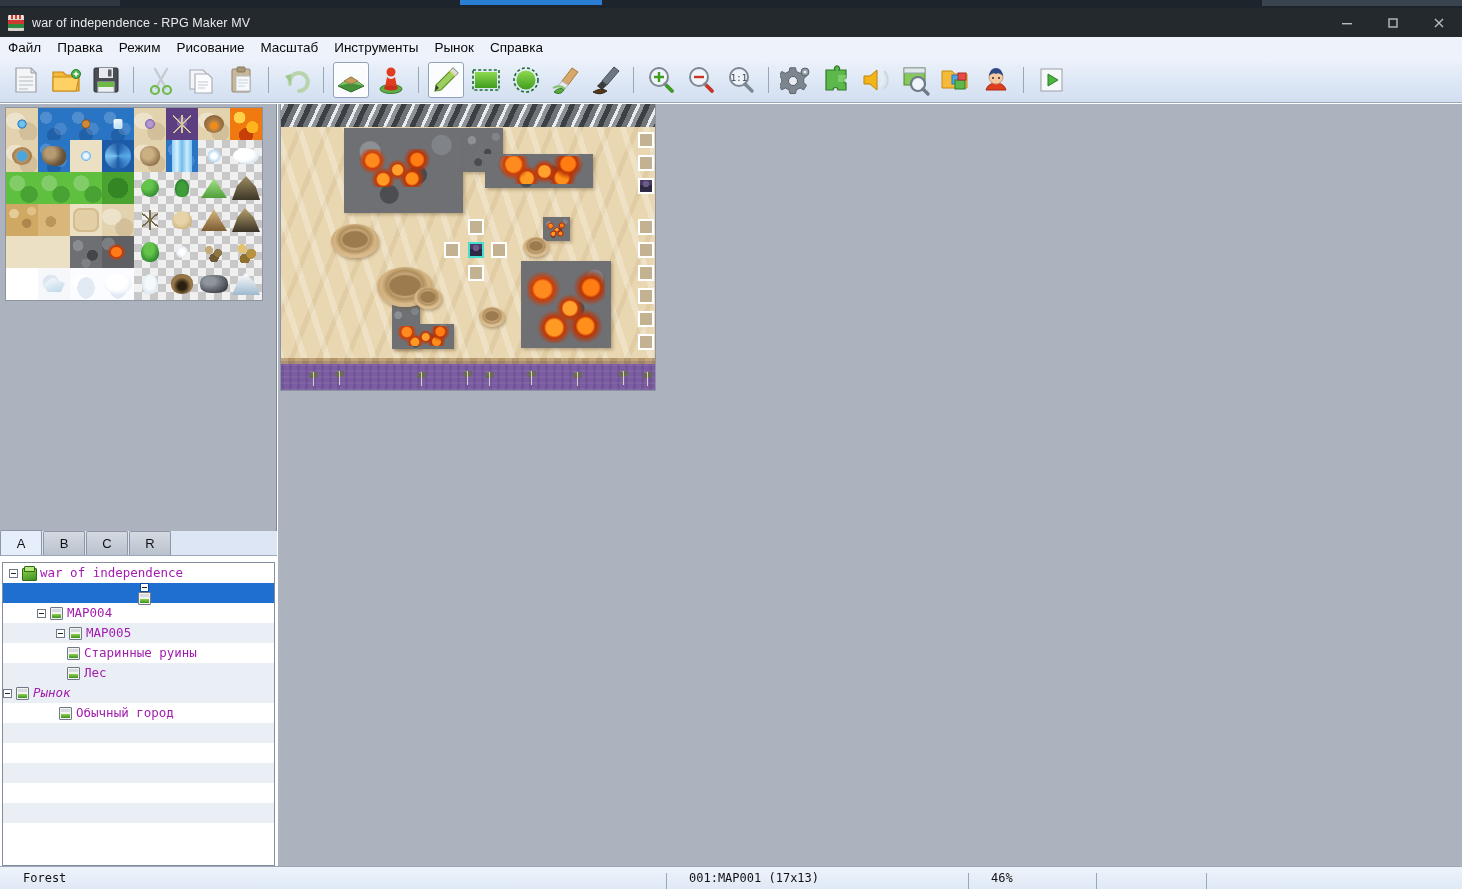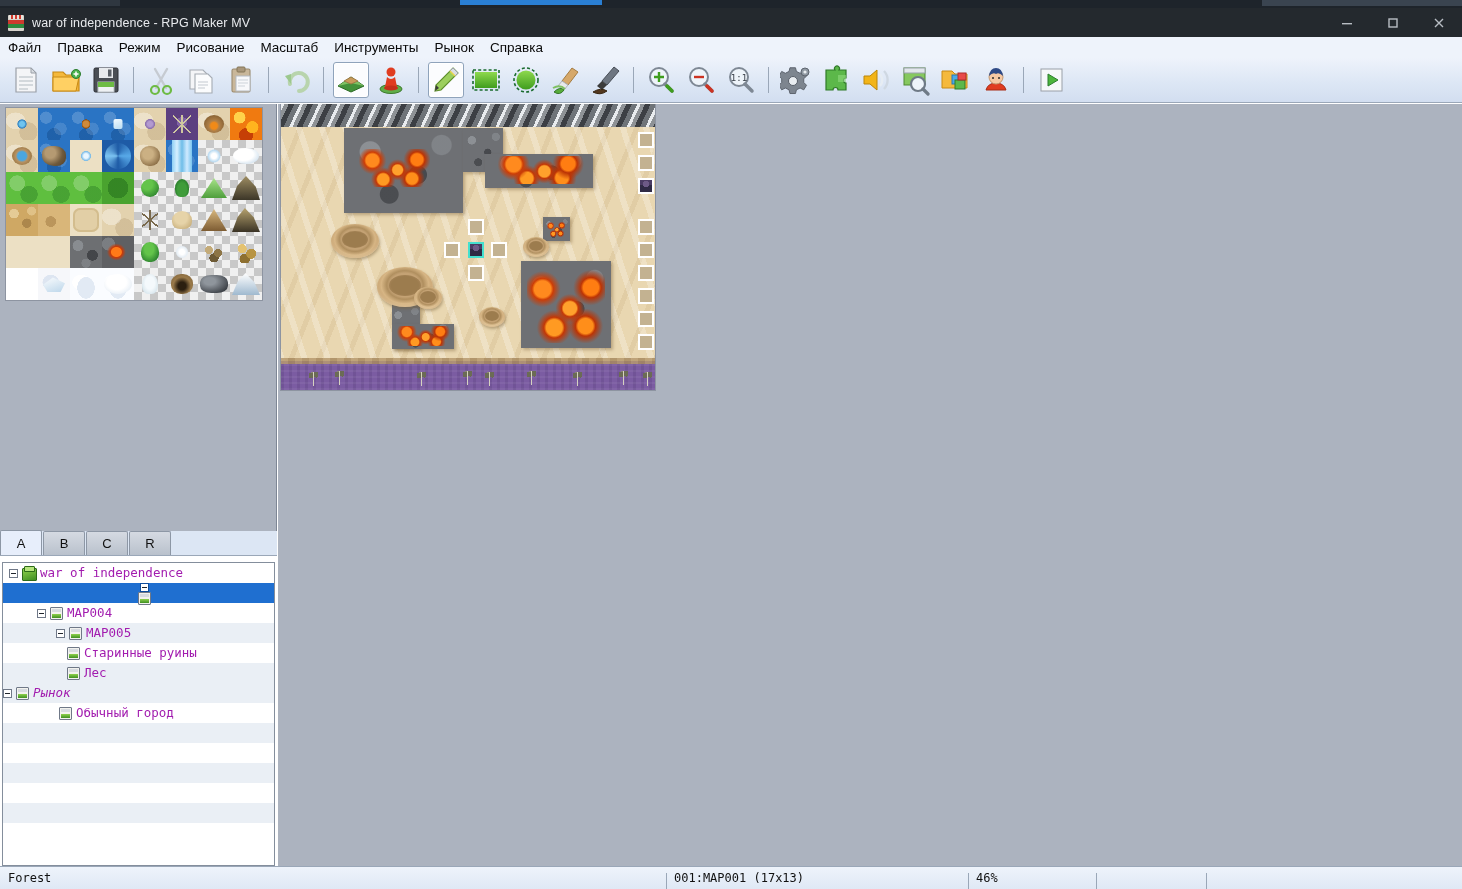--- a/index.html
+++ b/index.html
@@ -326,21 +326,21 @@
 
   
   #statusbar {
     position: absolute; left: 0; top: 866px; width: 1462px; height: 23px;
     background: linear-gradient(#eef3fb,#dfe8f5);
     border-top: 1px solid #9aa7b8;
     display: flex; align-items: center;
     font-family: "DejaVu Sans Mono", monospace;
     font-size: 12px; color:#111;
   }
-  .sb-cell { height:16px; display:flex; align-items:center; padding-left:8px; position:relative; }
+  .sb-cell { height:16px; display:flex; align-items:center; padding-left:23px; position:relative; }
   .sb-cell + .sb-cell::before {
     content:""; position:absolute; left:0; top:3px; width:1px; height:17px; background:#9aa7b8;
   }
   #sb-msg { width: 666px; }
   #sb-map { width: 302px; }
   #sb-zoom { width: 128px; }
   #sb-x1  { width: 110px; }
   #sb-x2  { flex:1; }
 </style>
 </head>

